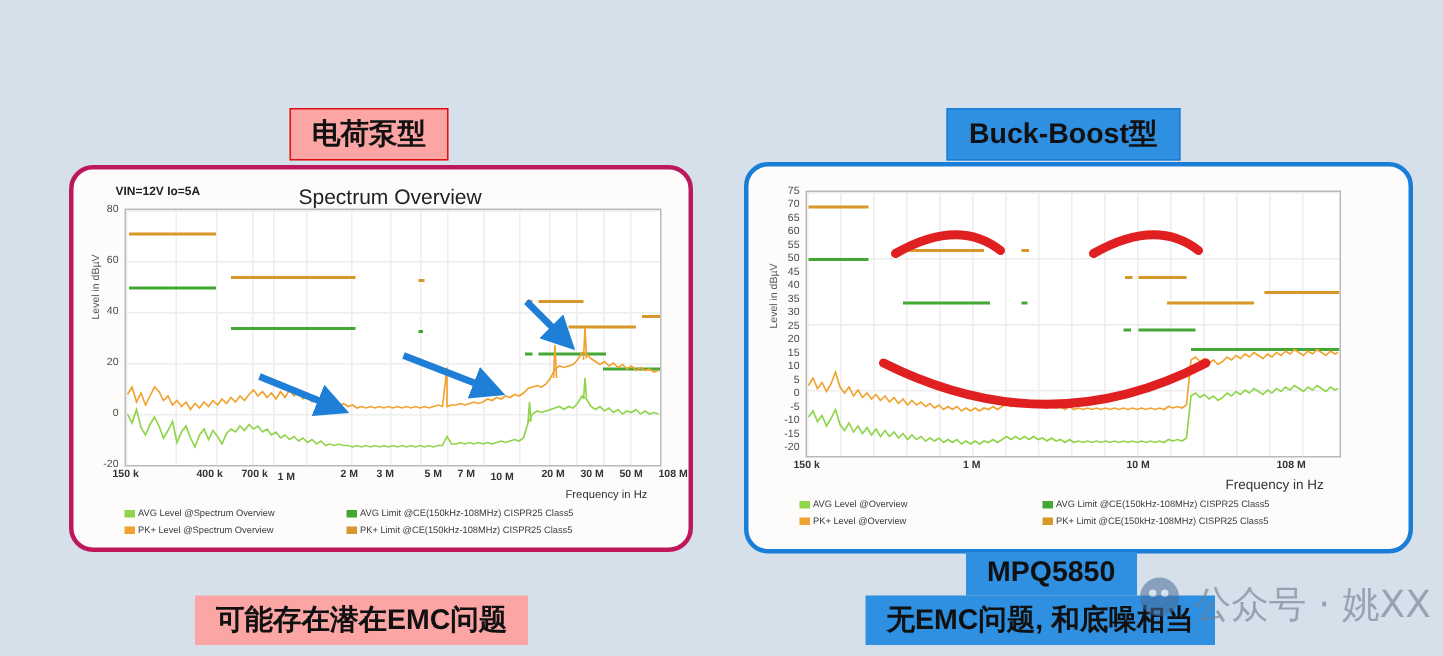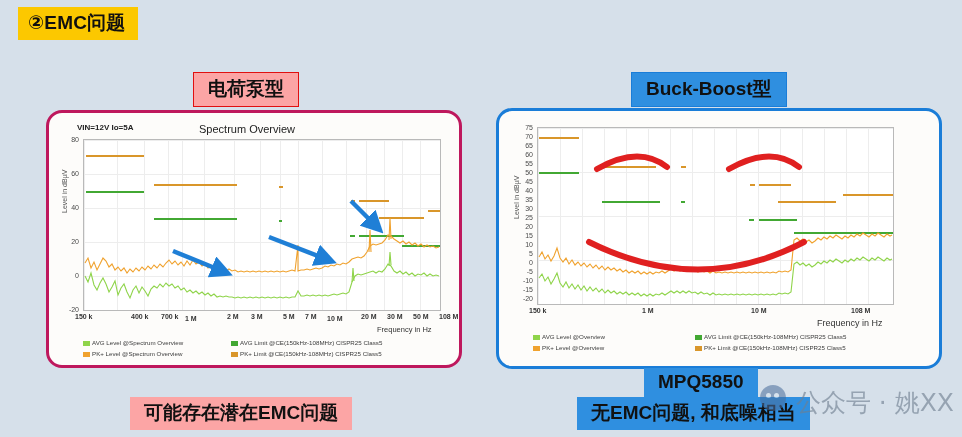--- a/index.html
+++ b/index.html
@@ -75,31 +75,30 @@
   }
   .wm-dot:after{
     content:"";position:absolute;left:6px;top:8px;width:5px;height:5px;
     border-radius:50%;background:#dbe6f1;box-shadow:8px 0 0 #dbe6f1;
   }
 </style>
 </head>
 <body>
 
 <div class="hdr">
-  <div class="hdr-badge">②EMC问题</div>
 </div>
 
 <div class="chip chip-red" style="left:193px;top:72px;">电荷泵型</div>
 <div class="chip chip-blue" style="left:631px;top:72px;">Buck-Boost型</div>
 
 <div class="panel panel-left">
   <div class="plot-wrap">
 
     <div class="chart-topline chart-cond" style="left:28px;top:10px;">VIN=12V Io=5A</div>
-    <div class="chart-topline" style="left:150px;top:10px;font-size:11px;">Spectrum Overview</div>
+    <div class="chart-topline" style="left:150px;top:10px;font-size:14px;">Spectrum Overview</div>
 
     <div class="ylabel" style="left:12px;top:100px;">Level in dBµV</div>
 
     <div class="ytick" style="left:14px;top:23px;width:16px;">80</div>
     <div class="ytick" style="left:14px;top:57px;width:16px;">60</div>
     <div class="ytick" style="left:14px;top:91px;width:16px;">40</div>
     <div class="ytick" style="left:14px;top:125px;width:16px;">20</div>
     <div class="ytick" style="left:14px;top:159px;width:16px;">0</div>
     <div class="ytick" style="left:11px;top:193px;width:19px;">-20</div>
 

